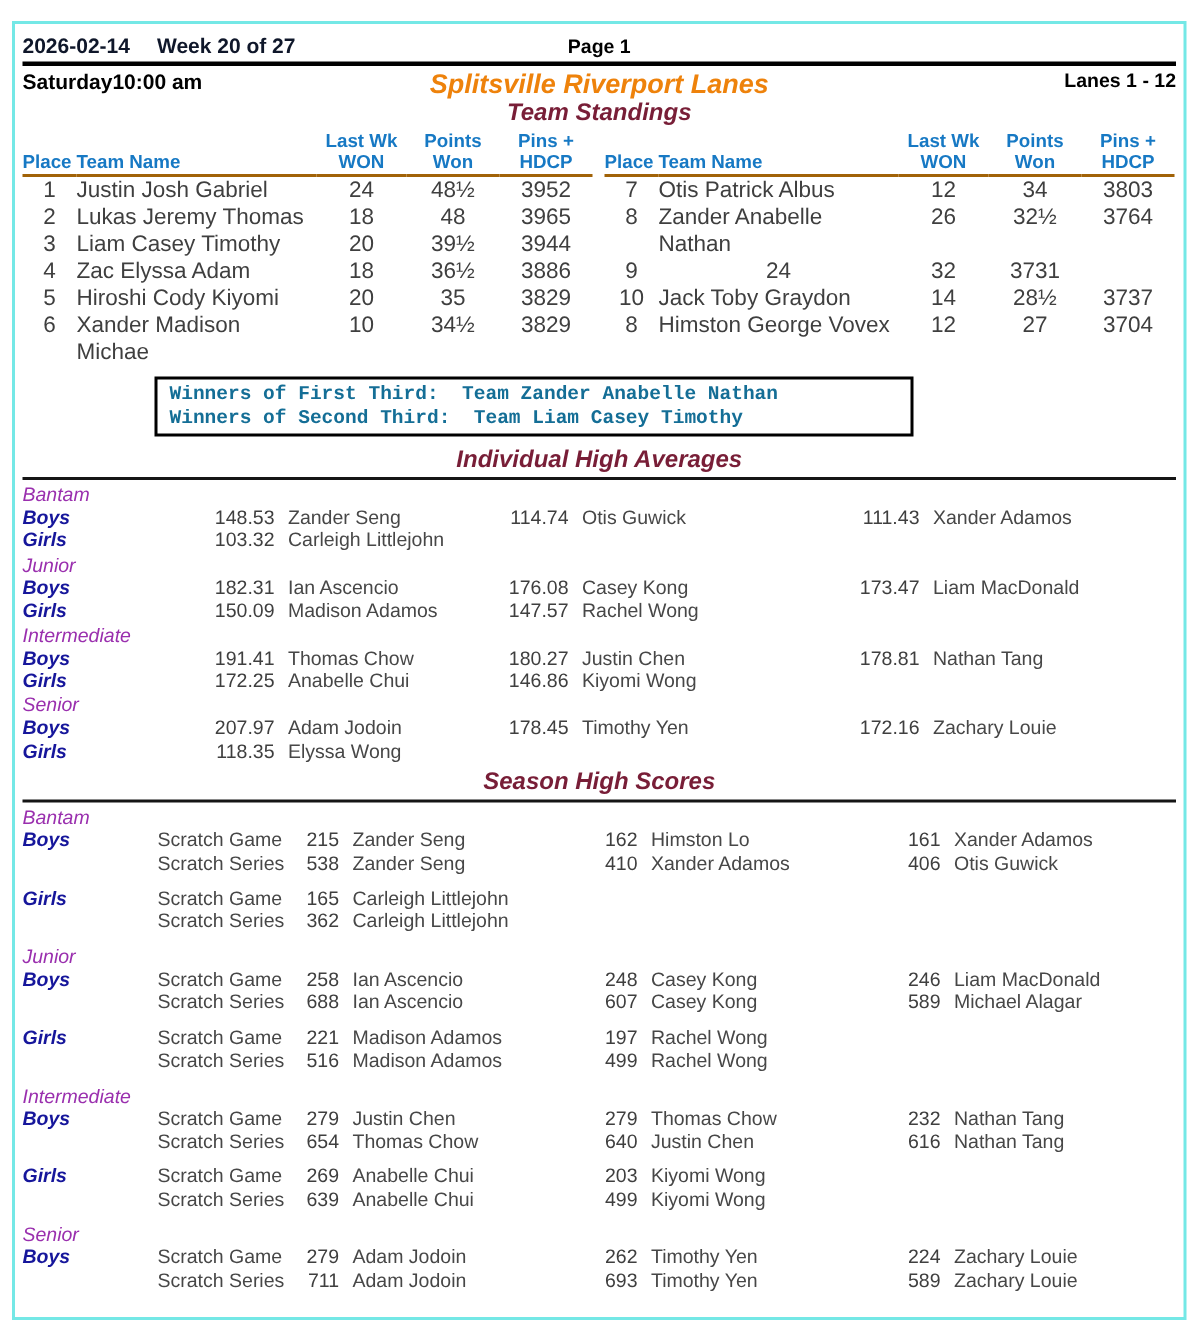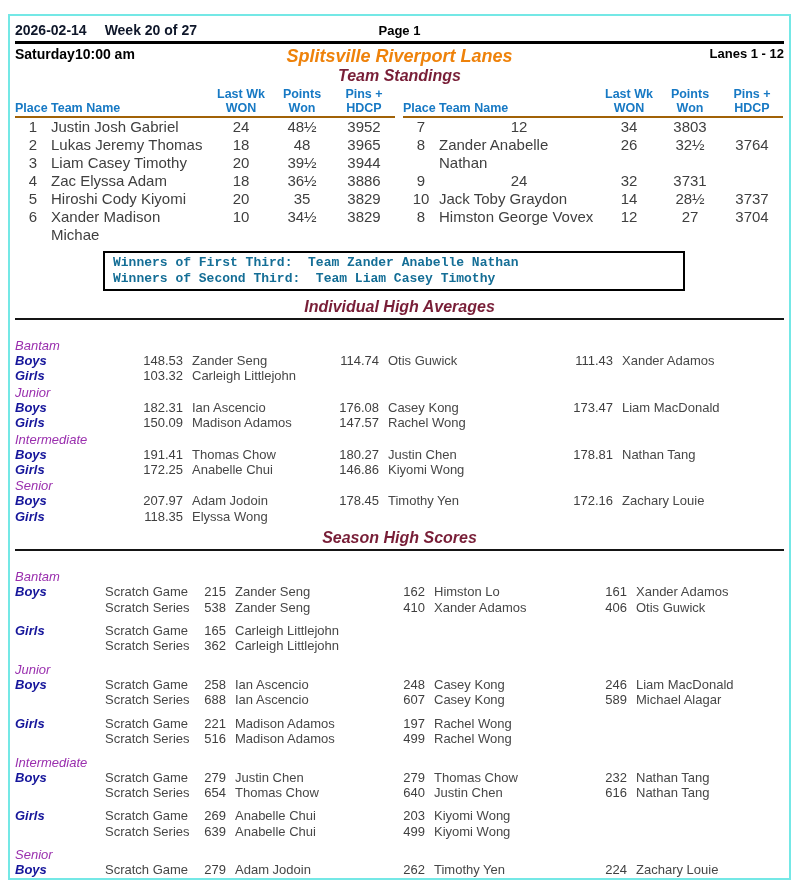--- a/index.html
+++ b/index.html
@@ -12,32 +12,32 @@
   .hdr-left{font-size:14px;font-weight:bold;color:#0f172a;display:flex;gap:18px;}
   .report-title{font-size:27px;font-weight:bold;color:#1f8a1d;font-stretch:condensed;line-height:28px;}
   .hdr-right{font-size:13px;font-weight:bold;color:#000;text-align:right;}
   .thick-rule{height:3px;background:#000;margin:3px 0 2px 0;}
   .hdr-row2{display:grid;grid-template-columns:1fr auto 1fr;align-items:flex-start;}
   .venue{font-size:18px;font-weight:bold;font-style:italic;color:#ee820b;line-height:20px;}
   .daytime{font-size:14px;font-weight:bold;color:#000;display:flex;}
   .lanes{font-size:13px;font-weight:bold;color:#000;text-align:right;}
   
   .sec-title{text-align:center;font-size:16px;font-weight:bold;font-style:italic;color:#781e37;line-height:19px;}
-  .sec-title.ruled{border-bottom:2px solid #151515;padding-bottom:2px;margin-top:4px;margin-bottom:18px;}
+  .sec-title.ruled{border-bottom:2px solid #151515;padding-bottom:2px;margin-top:4px;margin-bottom:2px;}
   
   .standings{display:flex;gap:8px;margin-top:2px;}
   .st-table{width:380px;}
   .st-head{display:grid;grid-template-columns:36px 160px 60px 62px 62px;align-items:end;}
   .st-head .hc{font-size:12.5px;font-weight:bold;color:#1779c4;border-bottom:2px solid #a16207;
                padding-bottom:1px;line-height:14px;}
   .hc.c{text-align:center;}
   .st-row{display:grid;grid-template-columns:36px 160px 60px 62px 62px;font-size:15px;line-height:18px;color:#3f3f3f;}
   .st-row .c{text-align:center;}
   
-  .winners-box{margin:7px 0 6px 88px;width:582px;border:2px solid #000;padding:2px 8px;box-sizing:border-box;
+  .winners-box{margin:7px 0 6px 88px;width:506px;border:2px solid #000;padding:2px 8px;box-sizing:border-box;
                font-family:"Liberation Mono","DejaVu Sans Mono",monospace;font-size:13px;font-weight:bold;
                color:#146e96;line-height:16px;}
   .winners-box .team{margin-left:2ch;}
   
   .div-label{font-size:13px;font-style:italic;color:#9a2fae;line-height:15px;margin-top:1px;}
   .avg-row{display:grid;grid-template-columns:82px 86px 146px 50px 182px 52px 1fr;font-size:13px;line-height:15.4px;}
   .lbl{font-weight:bold;font-style:italic;color:#16169b;}
   .num{text-align:right;color:#3f3f3f;}
   .nm{padding-left:9px;color:#474747;}
   
@@ -145,20 +145,21 @@
             <div>Points</div>
             <div>Won</div>
           </div>
         <div class="hc c">
             <div>Pins +</div>
             <div>HDCP</div>
           </div>
       </div>
       <div class="st-row">
           <span class="c">7</span>
+          <span>Otis Patrick Albus</span>
           <span class="c">12</span>
           <span class="c">34</span>
           <span class="c">3803</span>
         </div>
       <div class="st-row">
           <span class="c">8</span>
           <span>Zander Anabelle Nathan</span>
           <span class="c">26</span>
           <span class="c">32½</span>
           <span class="c">3764</span>

